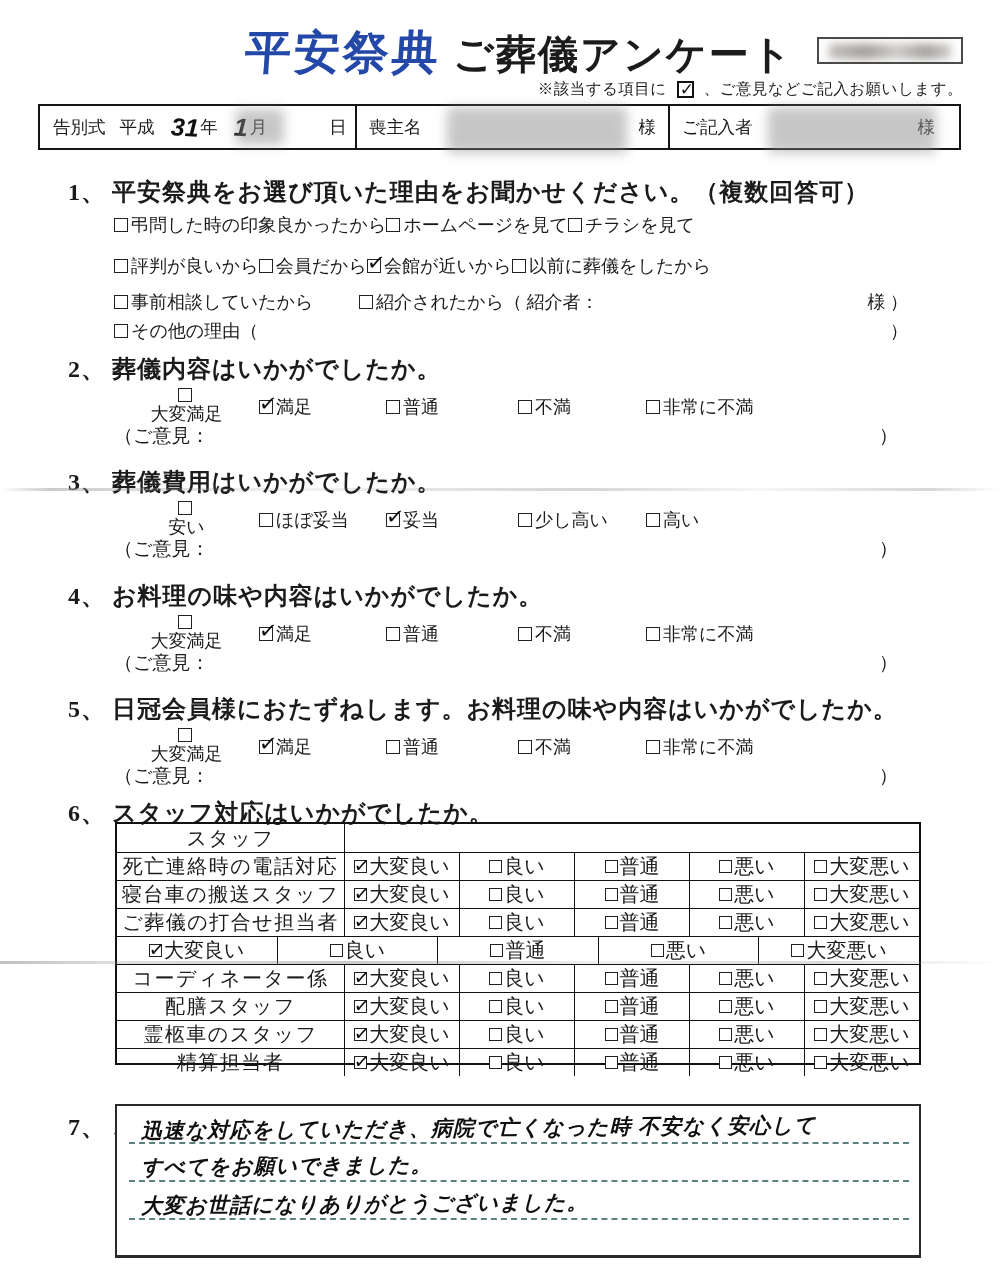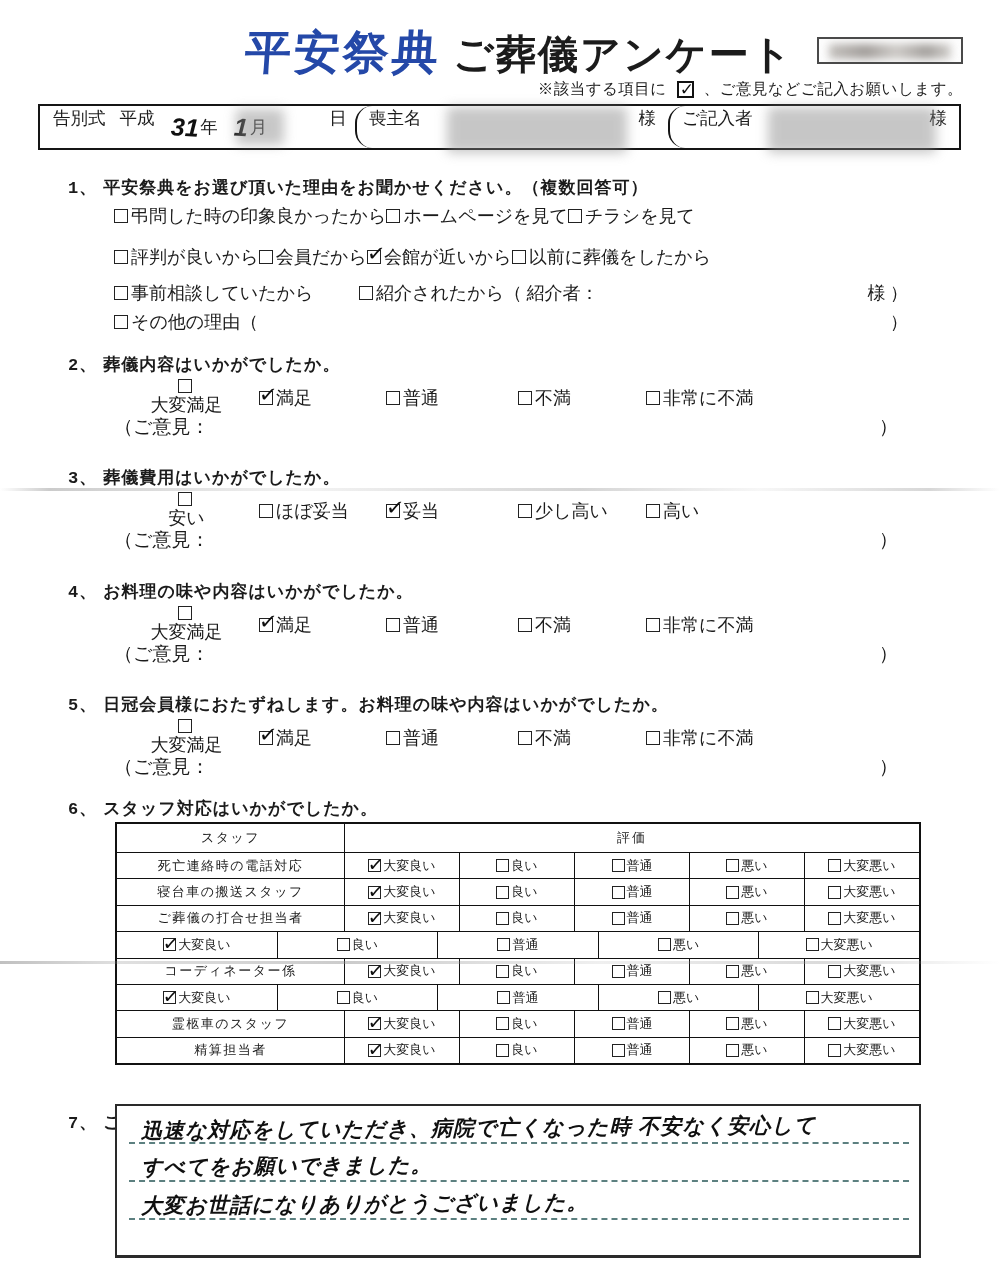--- a/index.html
+++ b/index.html
@@ -12,52 +12,52 @@
   .title-row { position:absolute; top:22px; left:245px; display:flex; align-items:baseline; gap:12px; white-space:nowrap; }
   .brand { color:#2448a8; font-size:46px; font-weight:700; letter-spacing:3px; transform:skewX(-4deg); display:inline-block; }
   .doc-title { font-size:40px; font-weight:700; letter-spacing:2px; }
   .stamp { position:absolute; top:37px; right:37px; width:146px; height:27px; border:2px solid #4a4a4a; background:#fdfdfd; overflow:hidden; }
   .stamp .blob { position:absolute; left:10px; top:5px; width:122px; height:15px; background:linear-gradient(90deg,#b9b5b1,#8f8a86 30%,#c4c0bc 55%,#918d89 80%,#c9c6c2); filter:blur(4px); opacity:.85; }
   .note { position:absolute; top:79px; right:37px; font-size:15.5px; letter-spacing:.5px; display:flex; align-items:center; gap:8px; }
   .note-cb { width:17px; height:17px; border:2px solid #111; display:inline-block; position:relative; margin:0 2px; }
   .note-cb::after { content:"✓"; position:absolute; left:1px; top:-4px; font-family:"DejaVu Sans",sans-serif; font-weight:700; font-size:17px; color:#111; }
   
   .info { position:absolute; top:104px; left:38px; width:923px; height:46px; border:2px solid #151515; display:flex; font-size:17.5px; }
-  .info .cell { display:flex; position:relative; height:100%;border-radius:17px; }
+  .info .cell { display:flex; align-items:center; position:relative; height:100%; }
   .c1 { width:315px; padding-left:13px; gap:14px; }
   .c2 { width:313px; border-left:2px solid #151515; padding:0 12px 0 12px; }
-  .c3 { flex:1; border-left:2px solid #151515; padding:0 12px 0 12px; }
+  .c3 { flex:1; border-left:2px solid #151515; padding:0 24px 0 12px; }
   .hand { font-family:"Liberation Sans",sans-serif; font-style:italic; font-weight:600; color:#101010; }
   .num-hand { font-size:25px; margin:0 2px; transform:rotate(3deg); display:inline-block; }
   .blur-blob { background:#8f8f8f; opacity:.5; filter:blur(6px); border-radius:4px; position:absolute; }
   .day-blob { width:48px; height:36px; left:196px; top:3px; }
   .name-blob2 { width:180px; height:46px; left:90px; top:1px; }
   .name-blob3 { width:168px; height:46px; left:98px; top:1px; }
   .suffix { margin-left:auto; }
   
   .q { position:absolute; left:68px; width:892px; }
-  .qh { font-size:17px; font-weight:700; letter-spacing:1px; white-space:nowrap;font-family:Liberation Mono, monospace; }
+  .qh { font-size:24px; font-weight:700; letter-spacing:1px; white-space:nowrap; }
   .qh .qnum { margin-right:6px; }
   .optrow { padding-left:46px; font-size:18px; display:flex; align-items:center; white-space:nowrap; }
   .opt { display:flex; align-items:center; }
   .cb { width:14px; height:14px; border:1.7px solid #222; display:inline-block; position:relative; margin-right:3px; flex:none; background:#fff; }
   .cb.checked::after { content:"✓"; position:absolute; left:-1px; top:-10px; font-family:"DejaVu Sans",sans-serif; font-weight:700; font-size:22px; color:#0d0d0d; transform:rotate(6deg); } .w245{width:245px;}
   .opts5 span.opt:nth-of-type(1){width:145px;flex-direction:column;} .opts5 span.opt:nth-of-type(2){width:127px;}
   .opts5 span.opt:nth-of-type(3){width:132px;} .opts5 span.opt:nth-of-type(4){width:128px;}
   .opinion { padding-left:46px; font-size:19px; display:flex; }
   .opinion .close { margin-left:auto; margin-right:62px; }
   .spacer { flex:1; }
   .ptext { white-space:pre; }
   .pr52 { padding-right:52px; }
   
   .q1{top:176px;} .q2{top:353px;} .q3{top:466px;} .q4{top:580px;} .q5{top:693px;} .q6{top:797px;} .q7{top:1082px;margin-top:29px;}
   .mt12{margin-top:12px;} .mt7{margin-top:7px;} .mt1{margin-top:2px;}
   .optrow{height:29px;}
   
-  .stable { position:absolute; top:822px; left:115px; width:806px; height:243px; border:2px solid #111; display:flex; flex-direction:column; font-size:13px; }
+  .stable { position:absolute; top:822px; left:115px; width:806px; height:243px; border:2px solid #111; display:flex; flex-direction:column; font-size:20px; }
   .thead { display:flex; height:28px; flex:none; align-items:stretch; }
   .trow { display:flex; flex:1; border-top:1.6px solid #111; align-items:stretch; }
   .tname { width:228px; border-right:1.6px solid #111; display:flex; align-items:center; justify-content:center; letter-spacing:1.5px; }
   .tcell { flex:1; border-right:1.6px solid #111; display:flex; align-items:center; justify-content:center; }
   .tcell:last-child { border-right:none; }
   .teval { flex:1; display:flex; align-items:center; justify-content:center; letter-spacing:2px; }
   .stable .cb { width:13px; height:13px; margin-right:2px; }
   .stable .cb.checked::after { font-size:19px; top:-7px; left:-1px; }
   
   .cbox { position:absolute; top:1104px; left:115px; width:806px; height:154px; border:2px solid #2a2a2a; border-bottom-width:3px; background:#fff; }
@@ -310,21 +310,20 @@
   </div>
 
   <div class="q q6">
     <div class="qh">
       <span class="qnum">6、</span><span>スタッフ対応はいかがでしたか。</span>
     </div>
   </div>
   <div class="stable">
     <div class="thead">
       <div class="tname">スタッフ</div>
-      <div class="teval">評価</div>
     </div>
     <div style="display:contents">
       
     
         <div class="trow">
           <div class="tname">死亡連絡時の電話対応</div>
           <div class="tcell">
             <span class="cb checked"></span>
             <span>大変良い</span>
           </div>
@@ -435,20 +434,21 @@
             <span class="cb"></span>
             <span>悪い</span>
           </div>
           <div class="tcell">
             <span class="cb"></span>
             <span>大変悪い</span>
           </div>
         </div>
       
         <div class="trow">
+          <div class="tname">配膳スタッフ</div>
           <div class="tcell">
             <span class="cb checked"></span>
             <span>大変良い</span>
           </div>
           <div class="tcell">
             <span class="cb"></span>
             <span>良い</span>
           </div>
           <div class="tcell">
             <span class="cb"></span>

